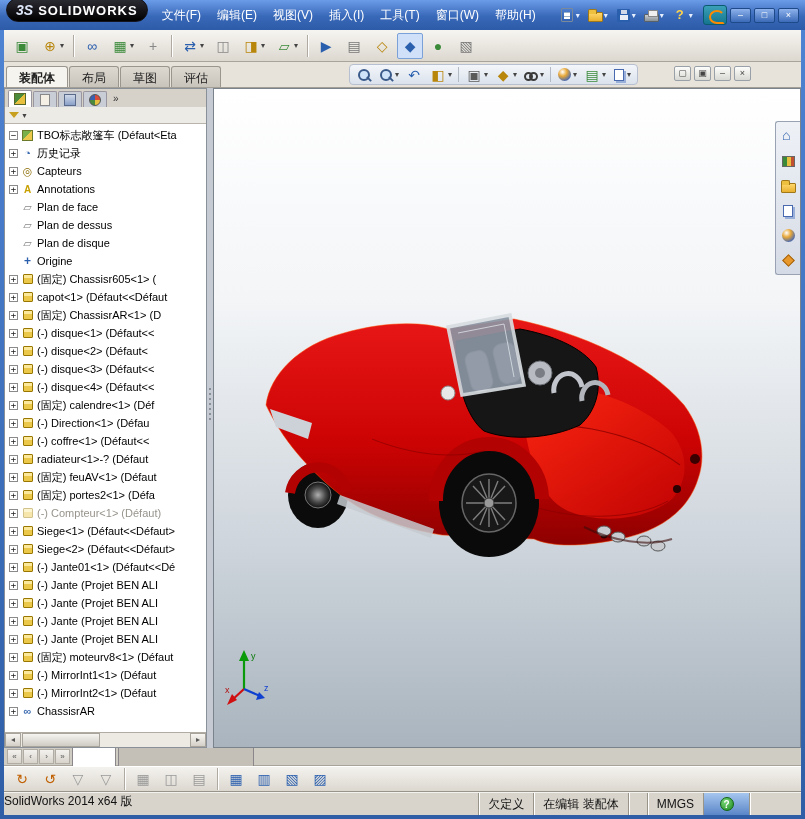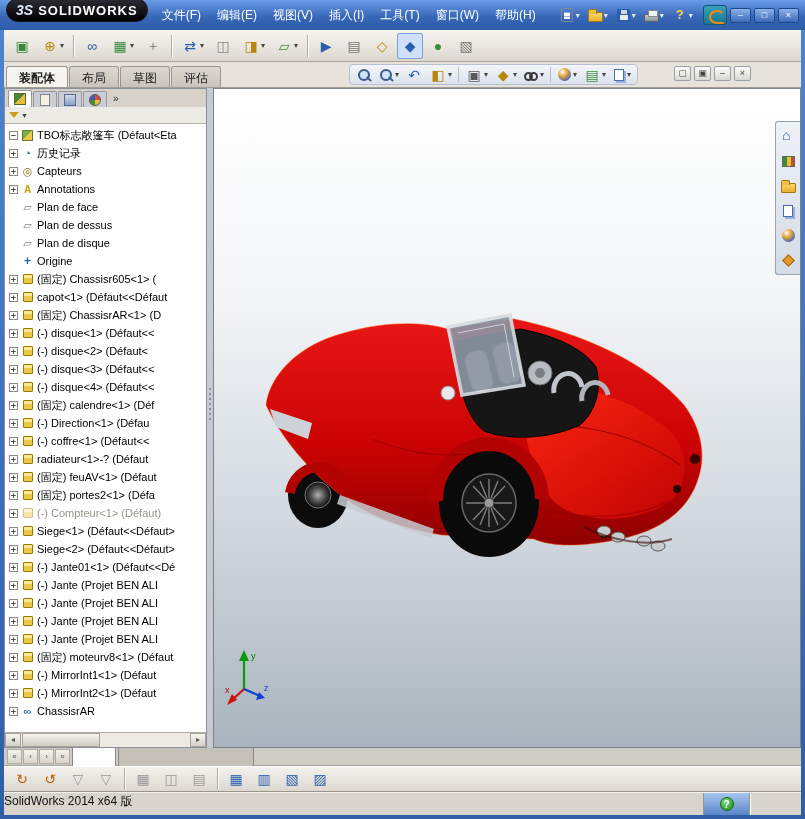--- a/index.html
+++ b/index.html
@@ -712,19 +712,25 @@
         <span class="gi" style="color: rgb(42, 95, 174);">▧</span>
       </div>
       <div class="tbtn">
         <span class="gi" style="color: rgb(42, 95, 174);">▨</span>
       </div>
     </div>
 
   <div class="statusbar">
     <span class="sb-left">SolidWorks 2014 x64 版</span>
     <div class="sb-fill"></div>
+    <div id="sbfields" style="display:flex;height:100%;">
+        <div class="sfield">欠定义</div>
+        <div class="sfield">在编辑 装配体</div>
+        <div class="sfield" style="width: 14px;"></div>
+        <div class="sfield">MMGS</div>
+      </div>
     <div class="blueseg">
       <span class="help-badge">?</span>
     </div>
     <div class="sb-end"></div>
   </div>
 
 </div>
 
 </body></html>

